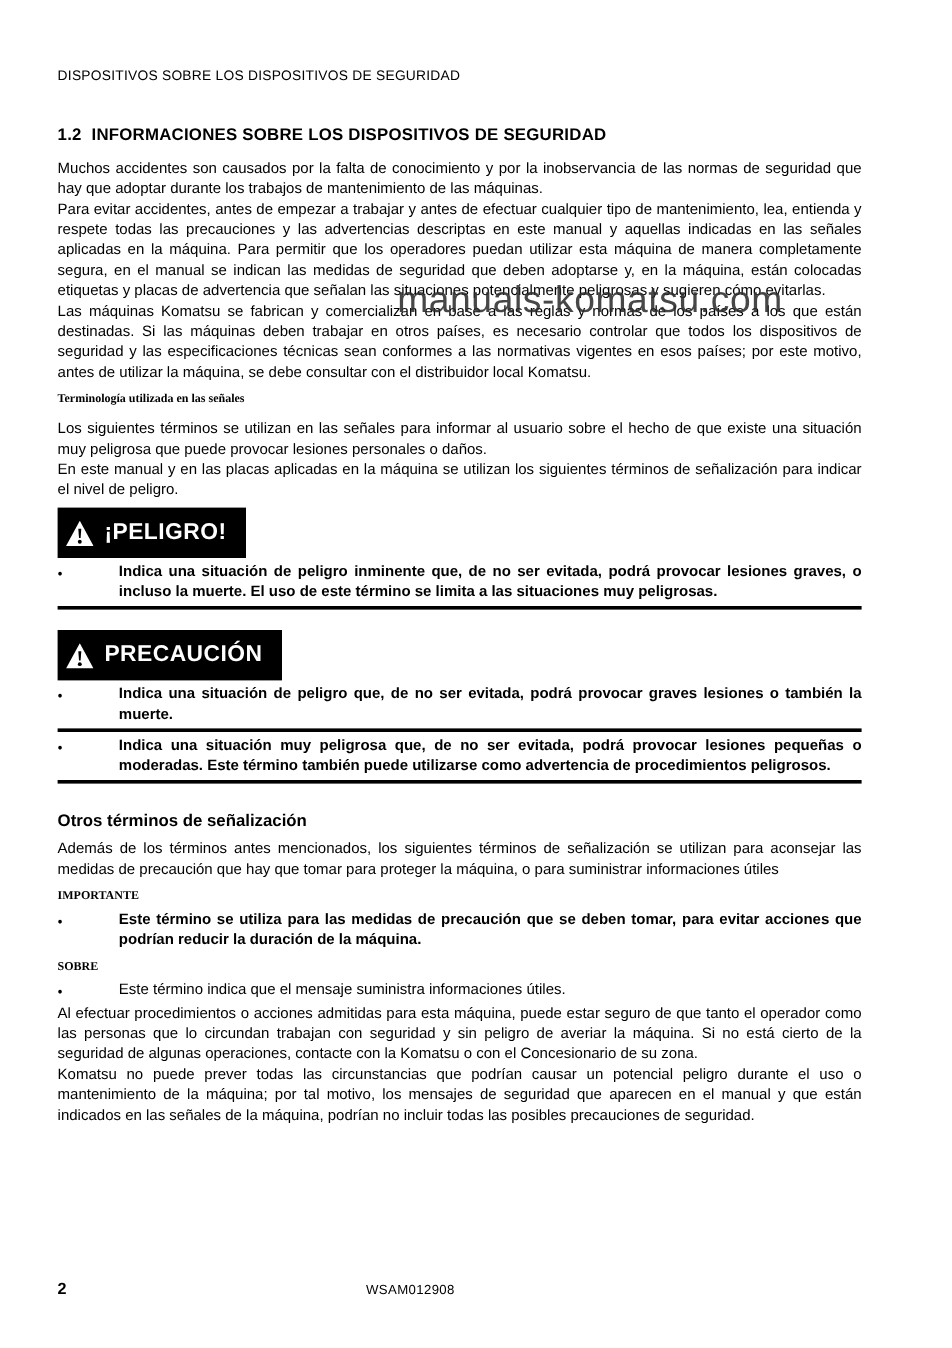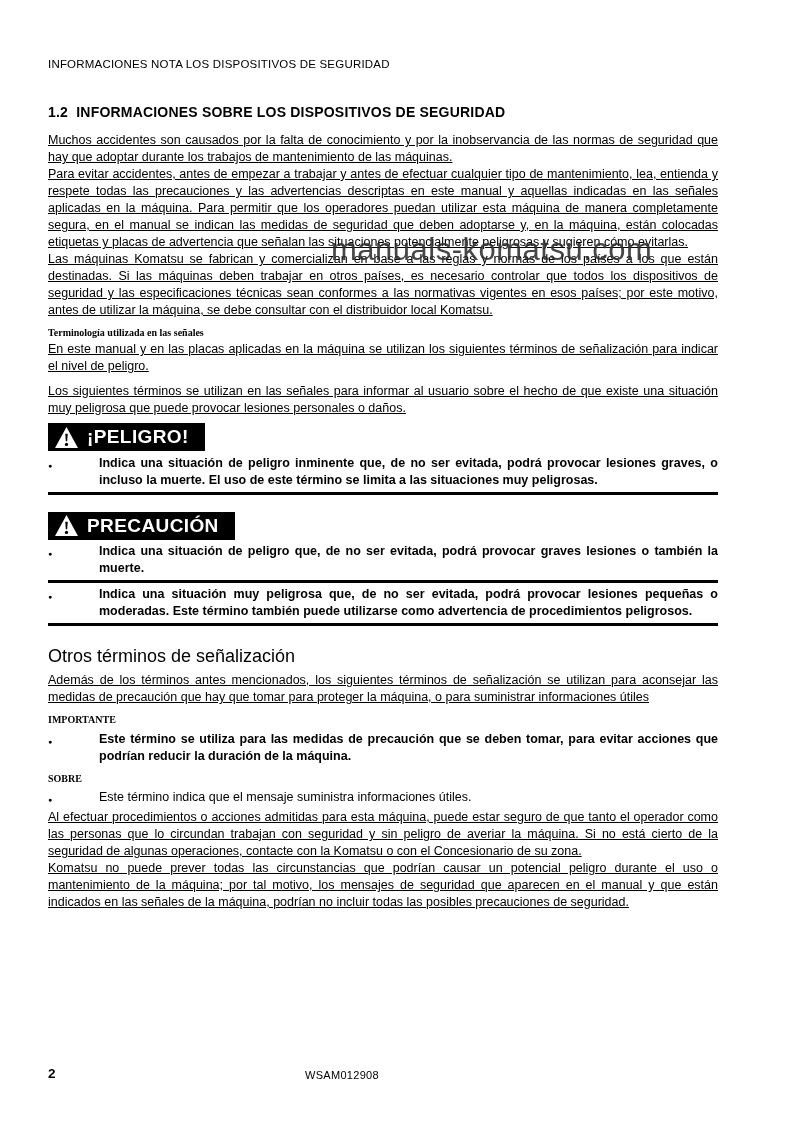--- a/index.html
+++ b/index.html
@@ -6,29 +6,29 @@
   body{
     width:793px;height:1123px;background:#ffffff;color:#000;
     font-family:"Liberation Sans","DejaVu Sans",sans-serif;
     position:relative;overflow:hidden;
     -webkit-font-smoothing:antialiased;
   }
   .page{position:absolute;inset:0;background:#fff;}
   .content{position:absolute;left:48px;top:0;width:670px;}
   .doc-header{margin-top:57px;font-size:11.5px;line-height:14px;letter-spacing:0.2px;}
   .doc-title{margin-top:28px;font-size:14px;font-weight:bold;line-height:26px;max-width:600px;letter-spacing:0.2px;}
-  .para{font-size:12.5px;line-height:17px;text-align:justify;text-decoration:underline;}
+  .para{font-size:12.5px;line-height:17px;text-align:justify;}
   .mt7{margin-top:7px;}
   .subheading{margin-top:6px;font-size:10px;font-weight:bold;line-height:16px;font-family:Liberation Serif, serif;}
-  .subheading2{margin-top:22px;font-size:18px;font-weight:normal;line-height:16px;}
+  .subheading2{margin-top:22px;font-size:14px;font-weight:bold;line-height:16px;}
   .gap8{margin-top:8px;}
   .gap10{}
   .banner{
     display:inline-flex;align-items:center;background:#000;color:#fff;
-    height:28px;padding:0 16px 0 7px;gap:9px;margin-top:6px;
+    height:42px;padding:0 16px 0 7px;gap:9px;margin-top:6px;
   }
   .banner.mt17{margin-top:17px;}
   .banner.mt20{margin-top:20px;}
   .banner-label{font-size:19px;font-weight:bold;letter-spacing:0.4px;line-height:28px;white-space:nowrap;}
   .banner-icon{display:inline-flex;align-items:center;}
   .bullet-item{display:flex;margin-top:3px;gap:37px;}
   .bullet-item.normal{margin-top:2px;}
   .bullet-dot{width:14px;flex:0 0 14px;}
   .bullet-dot::before{content:"\25CF";font-size:7px;line-height:17px;position:relative;top:-1px;}
   .bullet-text{font-size:12.5px;line-height:17px;text-align:justify;flex:1;}
@@ -40,31 +40,31 @@
   }
   .footer-page{position:absolute;left:48px;top:1066px;font-size:13.5px;font-weight:bold;}
   .footer-code{position:absolute;left:0;top:1069px;width:684px;text-align:center;font-size:11px;letter-spacing:0.3px;}
 </style>
 </head>
 <body>
 
 <div class="page">
   <div class="content">
 
-    <div class="doc-header">INFORMACIONES NOTA LOS DISPOSITIVOS DE SEGURIDAD</div>
+    <div class="doc-header">DISPOSITIVOS SOBRE LOS DISPOSITIVOS DE SEGURIDAD</div>
 
     <div class="doc-title">1.2&nbsp;&nbsp;INFORMACIONES SOBRE LOS DISPOSITIVOS DE SEGURIDAD</div>
 
     <div class="para mt7">Muchos accidentes son causados por la falta de conocimiento y por la inobservancia de las normas de seguridad que hay que adoptar durante los trabajos de mantenimiento de las máquinas.</div>
     <div class="para">Para evitar accidentes, antes de empezar a trabajar y antes de efectuar cualquier tipo de mantenimiento, lea, entienda y respete todas las precauciones y las advertencias descriptas en este manual y aquellas indicadas en las señales aplicadas en la máquina. Para permitir que los operadores puedan utilizar esta máquina de manera completamente segura, en el manual se indican las medidas de seguridad que deben adoptarse y, en la máquina, están colocadas etiquetas y placas de advertencia que señalan las situaciones potencialmente peligrosas y sugieren cómo evitarlas.</div>
     <div class="para">Las máquinas Komatsu se fabrican y comercializan en base a las reglas y normas de los países a los que están destinadas. Si las máquinas deben trabajar en otros países, es necesario controlar que todos los dispositivos de seguridad y las especificaciones técnicas sean conformes a las normativas vigentes en esos países; por este motivo, antes de utilizar la máquina, se debe consultar con el distribuidor local Komatsu.</div>
 
     <div class="subheading">Terminología utilizada en las señales</div>
+    <div class="para gap8">Los siguientes términos se utilizan en las señales para informar al usuario sobre el hecho de que existe una situación muy peligrosa que puede provocar lesiones personales o daños.</div>
     <div class="para">En este manual y en las placas aplicadas en la máquina se utilizan los siguientes términos de señalización para indicar el nivel de peligro.</div>
-    <div class="para gap8">Los siguientes términos se utilizan en las señales para informar al usuario sobre el hecho de que existe una situación muy peligrosa que puede provocar lesiones personales o daños.</div>
 
     <div>
       <div class="banner">
         <span class="banner-icon">
           <svg width="23" height="21" viewBox="0 0 24 22" aria-hidden="true">
             <path d="M12 0 L24 22 H0 Z" fill="#ffffff"></path>
             <path d="M10.7 7 h2.6 l-0.6 8 h-1.4 z" fill="#000000"></path>
             <circle cx="12" cy="18.3" r="1.7" fill="#000000"></circle>
           </svg>
         </span>

